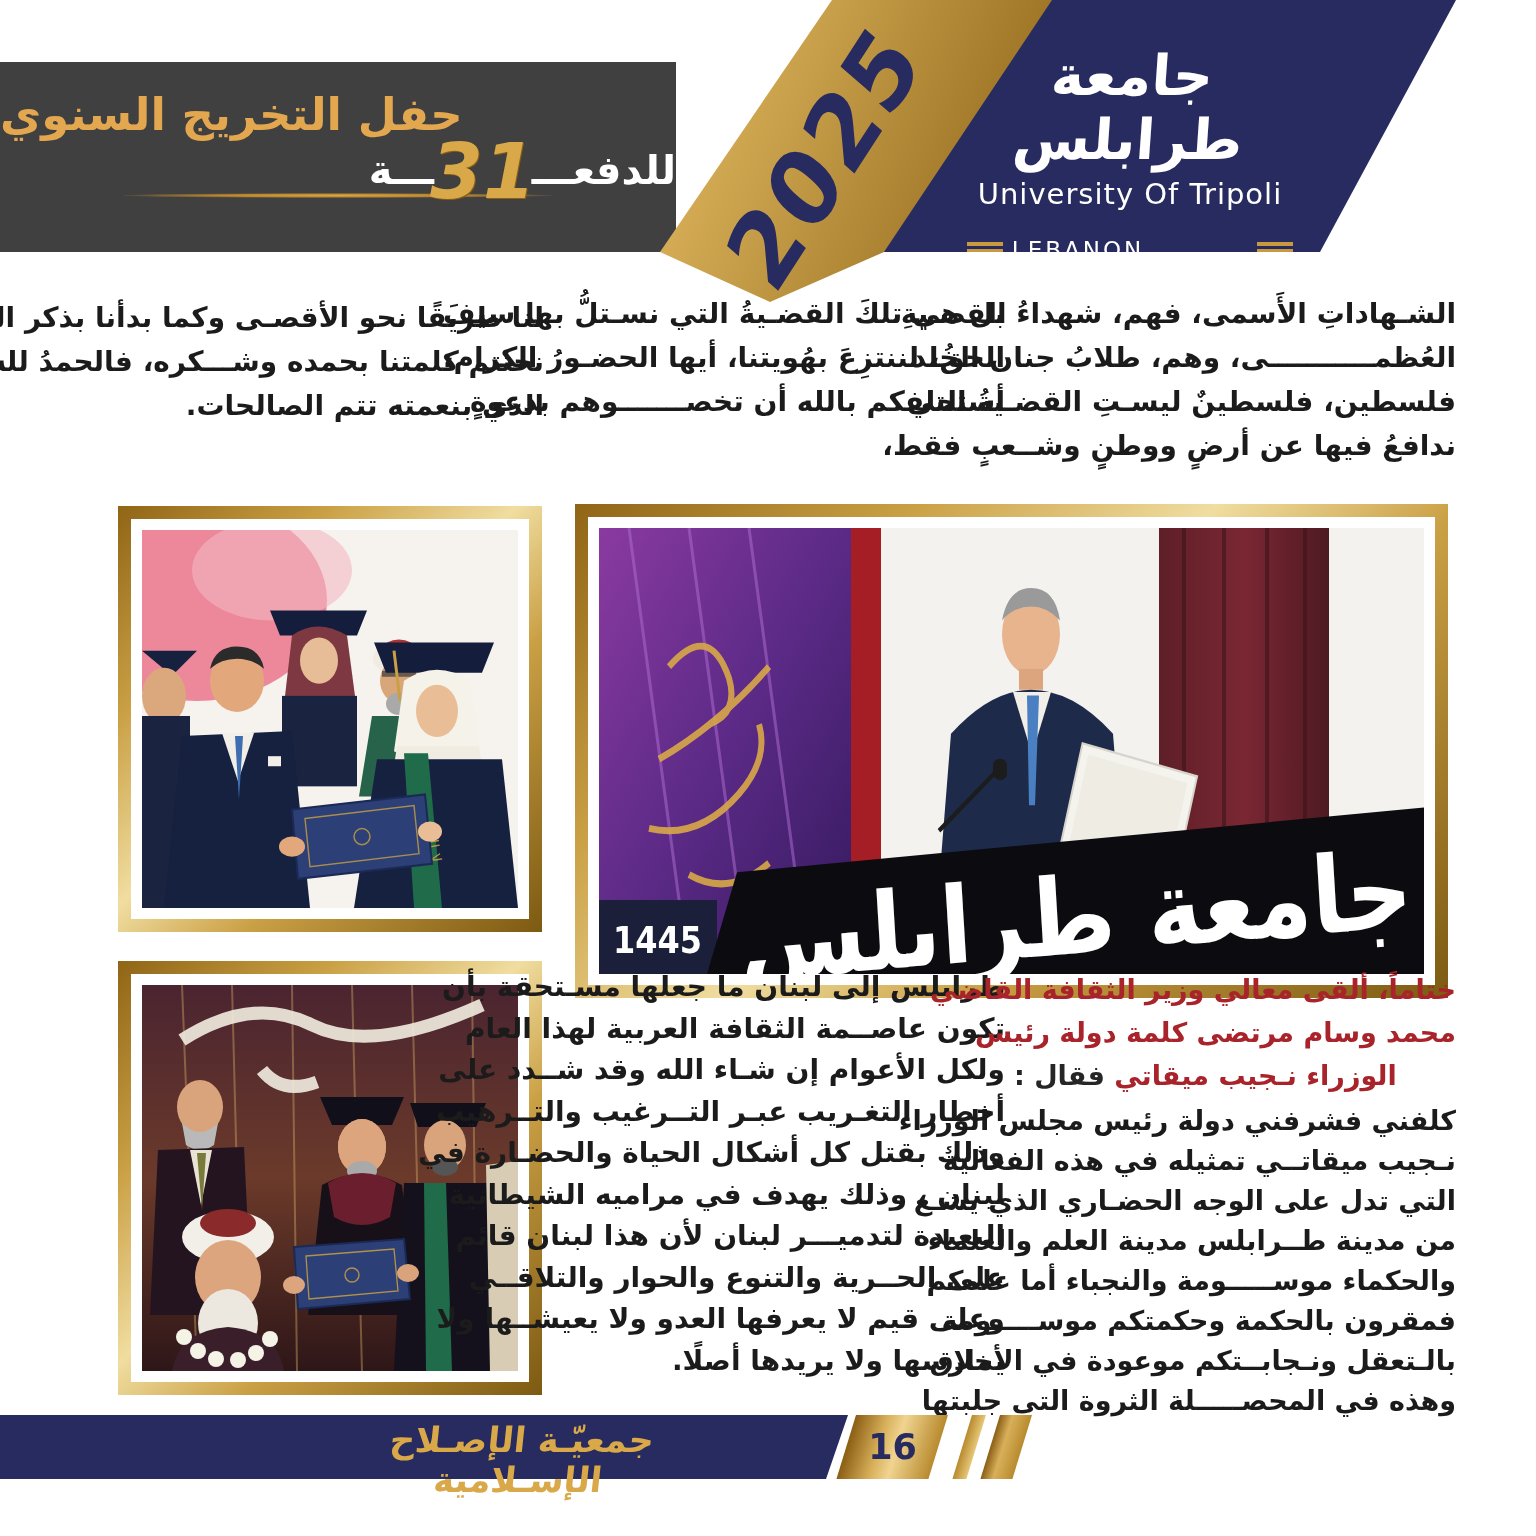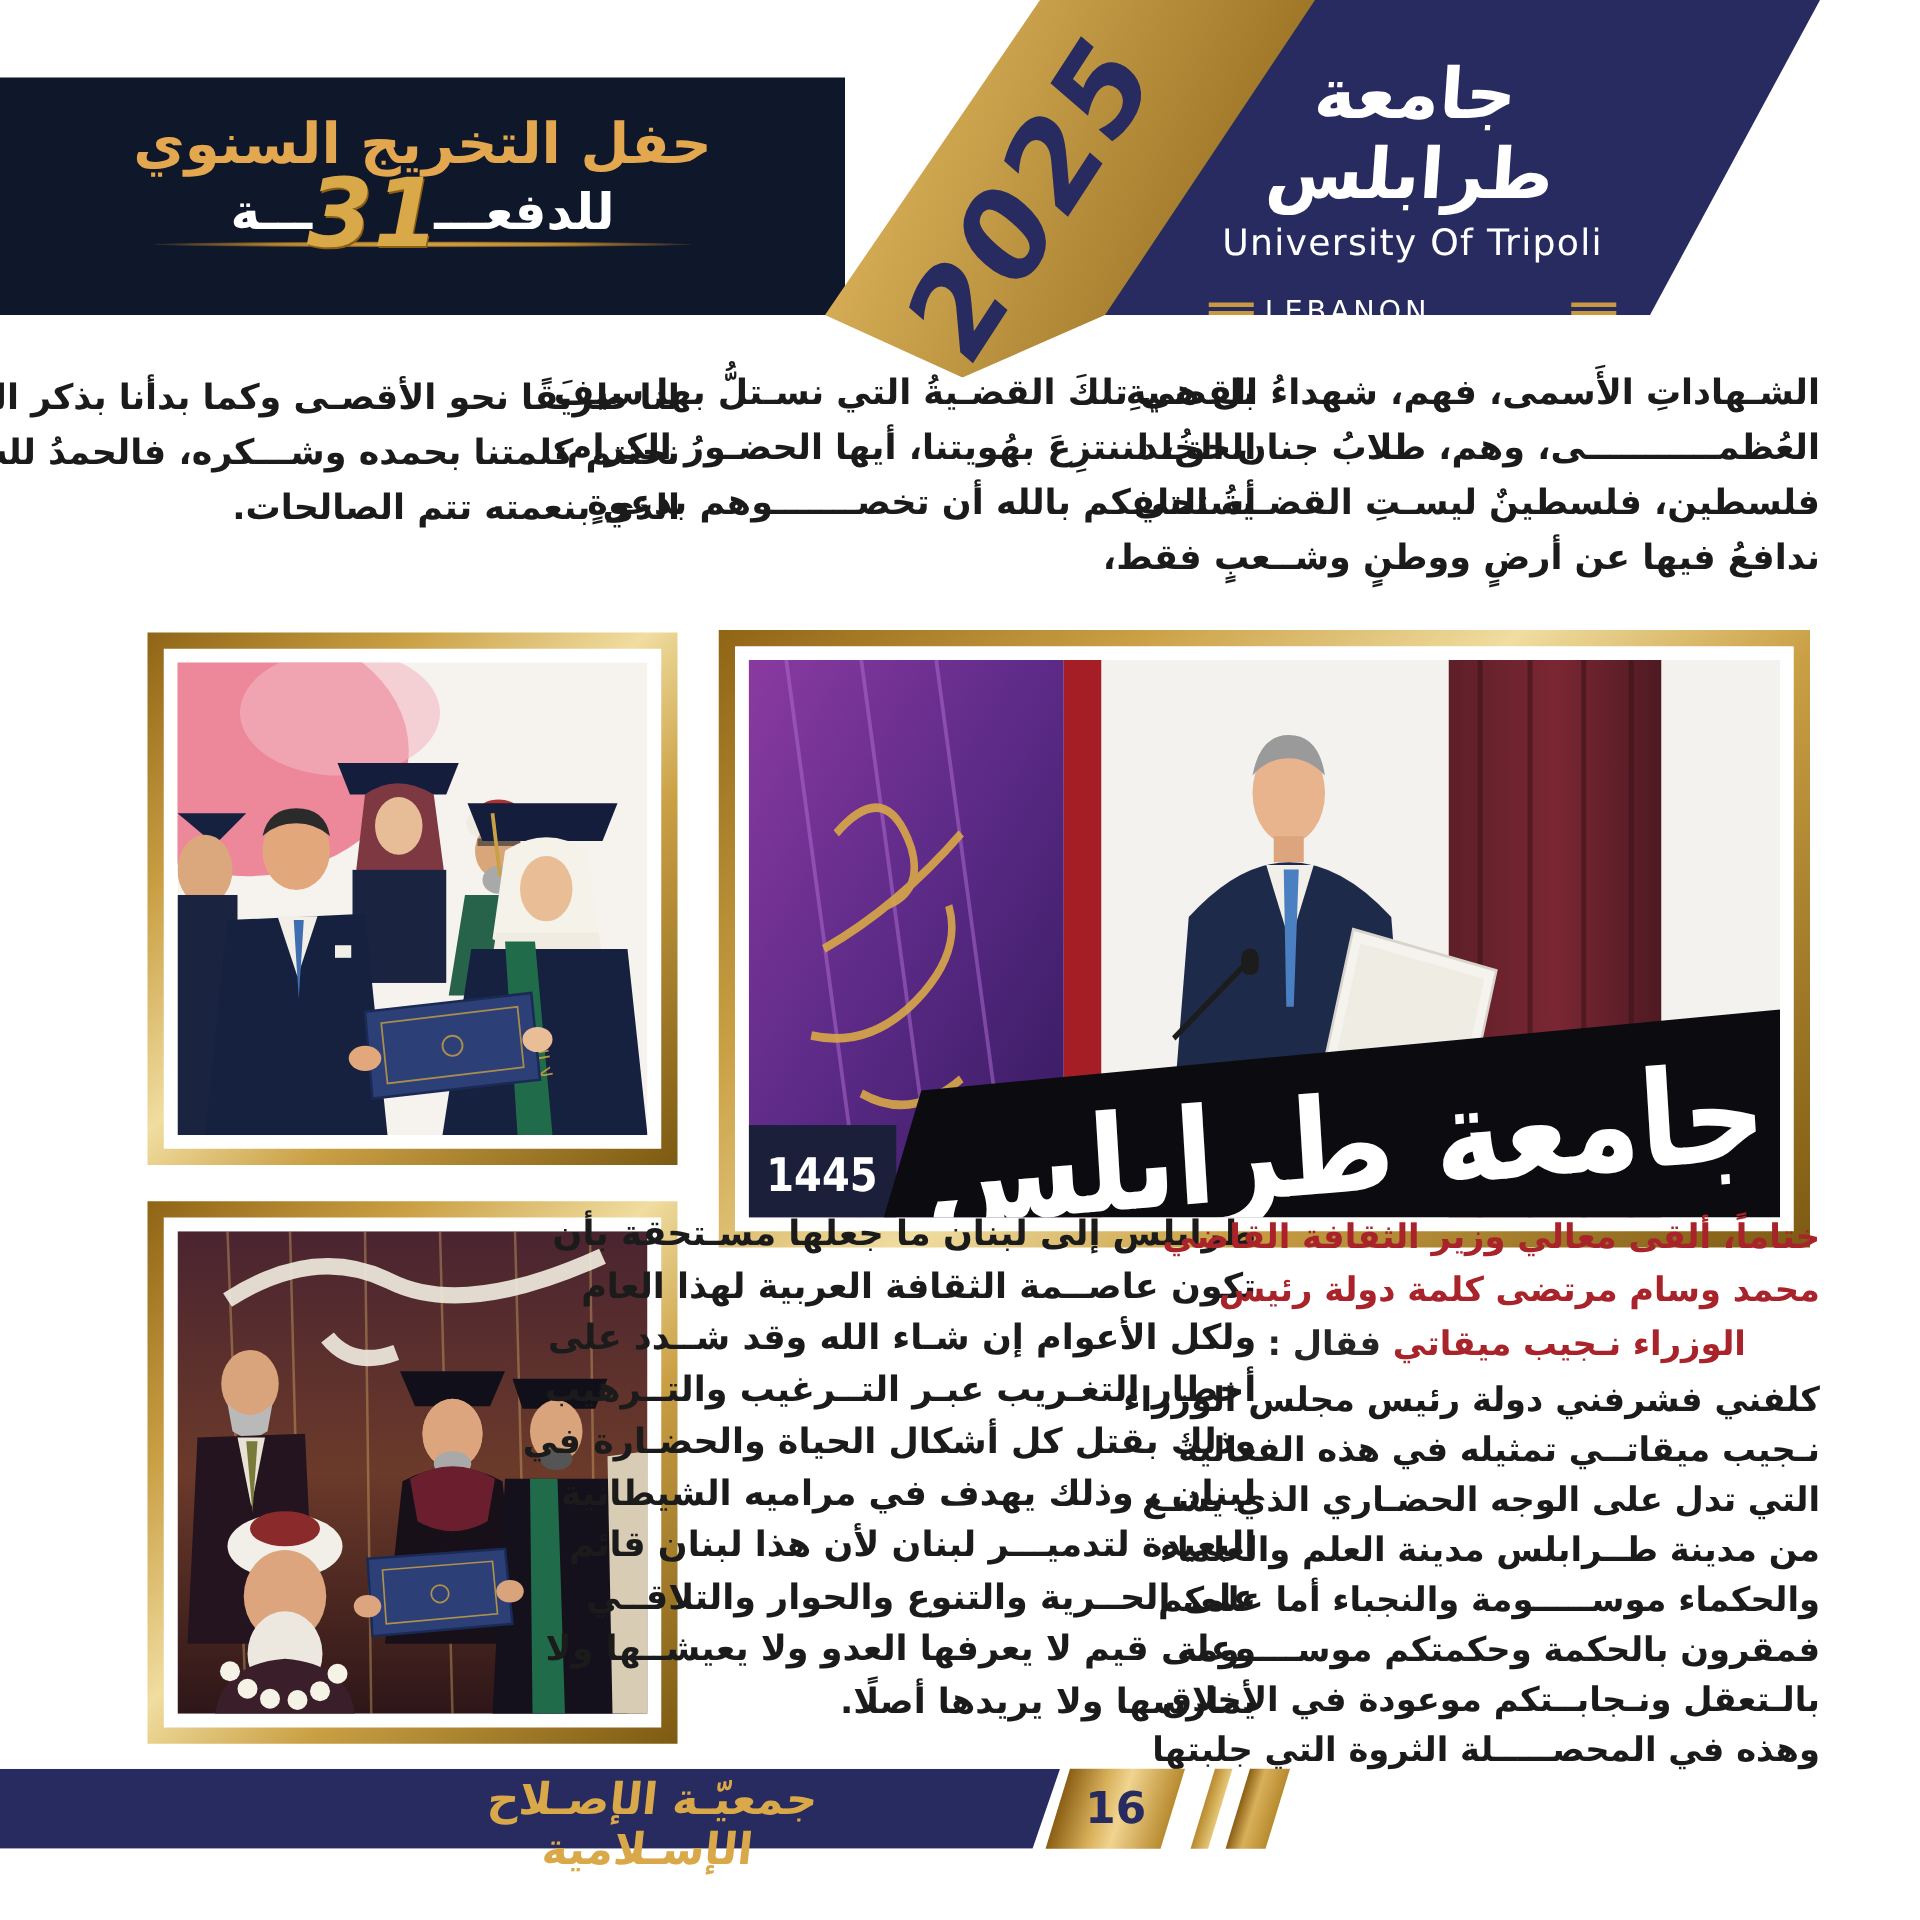--- a/index.html
+++ b/index.html
@@ -4,21 +4,21 @@
 <style>
   * { margin:0; padding:0; box-sizing:border-box; }
   html,body { background:#ffffff; }
   .page {
     position:relative; width:1536px; height:1536px; background:#fff;
     overflow:hidden; font-family:"DejaVu Sans", sans-serif;
   }
   
   .band-left {
     position:absolute; left:0; top:62px; width:676px; height:190px;
-    background:#0f172a; z-index:1; text-align:center;
+    background:#404040; z-index:1; 
   }
   .title1 { color:#e2a74f; font-size:45px; font-weight:700; margin-top:26px; letter-spacing:1px; }
   .title2 { position:relative; color:#ffffff; font-size:40px; font-weight:700; margin-top:6px; direction:rtl; }
   .big36 {
     color:#d9a848; font-size:76px; font-weight:800; font-style:italic;
     vertical-align:-14px; margin:0 -4px; line-height:0;
     text-shadow:1px 1px 0 #8a5e14;
   }
   .swoosh {
     width:430px; height:5px; margin:0 auto;

